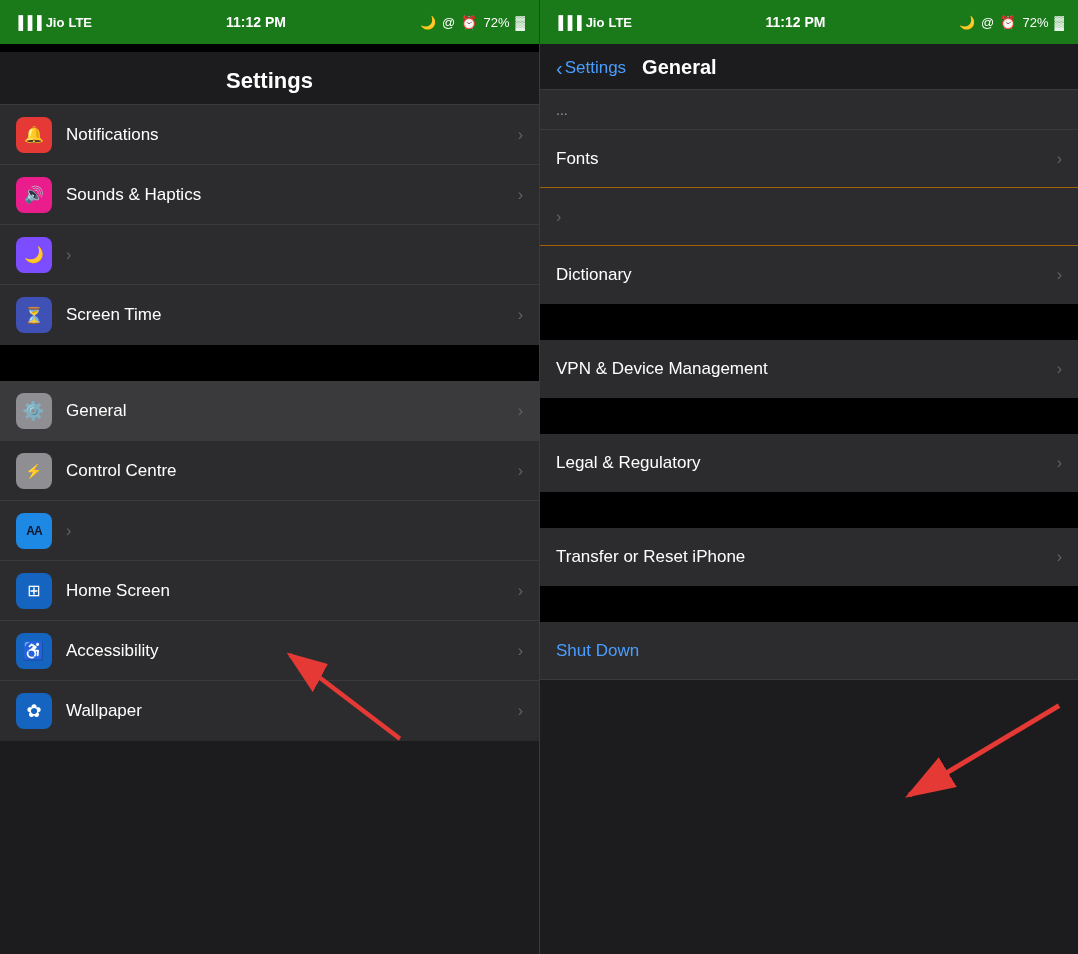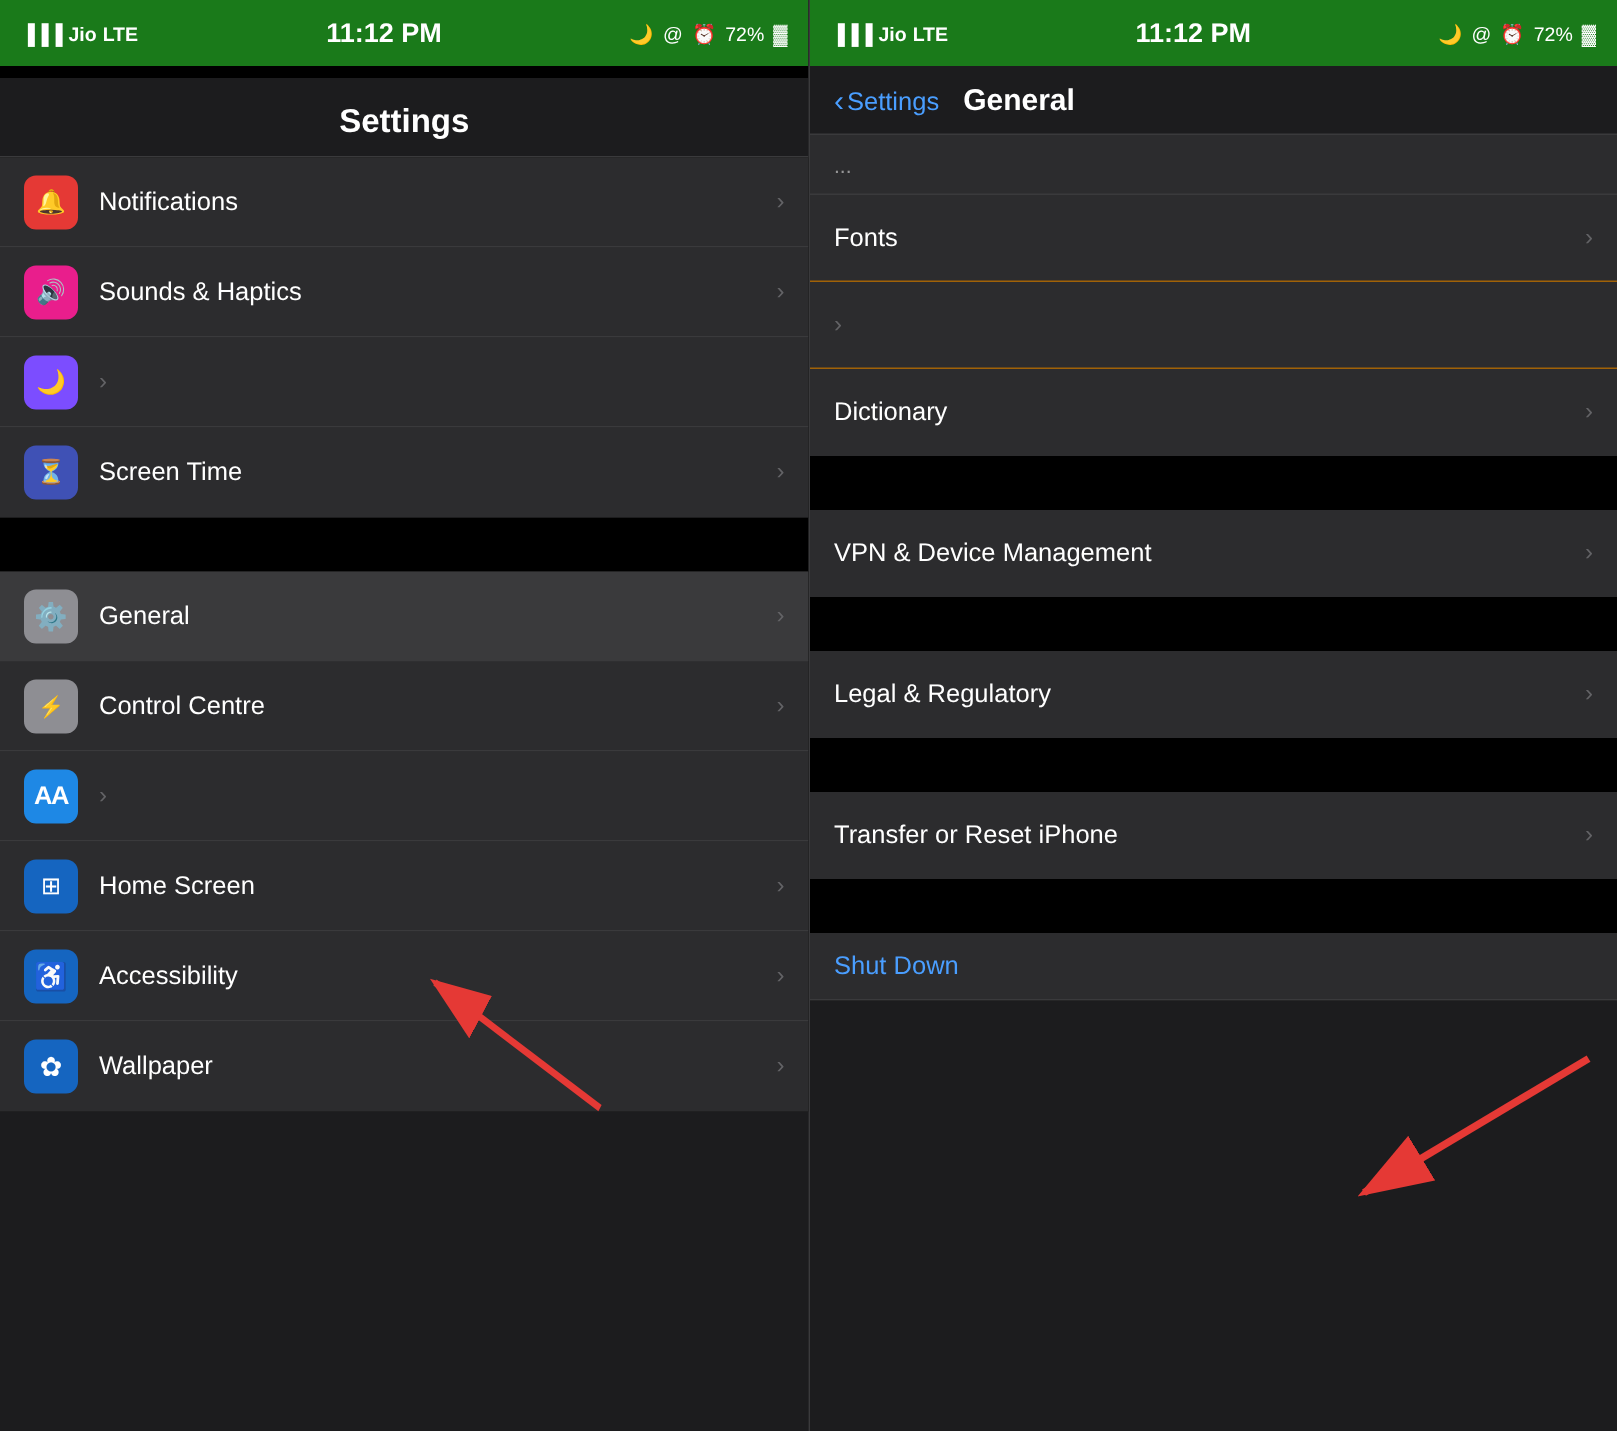--- a/index.html
+++ b/index.html
@@ -32,21 +32,21 @@
     }
     .status-right {
       display: flex;
       align-items: center;
       gap: 6px;
       font-size: 13px;
       color: #fff;
       font-weight: 500;
     }
     .status-center {
-      font-size: 18px;
+      font-size: 14px;
       color: #fff;
       font-weight: 600;
     }
 
     
     .panel {
       width: 539px;
       height: 954px;
       background: #1c1c1e;
       display: flex;
@@ -177,21 +177,21 @@
       color: #fff;
     }
     .plain-row-chevron {
       color: #636366;
       font-size: 16px;
     }
 
     .shut-down-row {
       background: #2c2c2e;
       padding: 0 16px;
-      height: 45px;
+      height: 58px;
       display: flex;
       align-items: center;
       cursor: pointer;
       border-bottom: 1px solid #3a3a3c;
     }
     .shut-down-label {
       font-size: 17px;
       color: #4a9eff;
     }
 
@@ -278,21 +278,21 @@
           <div class="row-icon icon-gray" style="font-size:18px; color:#fff;">⚙️</div>
           <span class="row-label">General</span>
           <span class="row-chevron">›</span>
         </div>
         <div class="settings-row">
           <div class="row-icon icon-gray" style="font-size:14px; color:#fff; font-weight:700;">⚡</div>
           <span class="row-label">Control Centre</span>
           <span class="row-chevron">›</span>
         </div>
         <div class="settings-row">
-          <div class="row-icon icon-blue" style="font-size:17px; color:#ffffff; font-weight:800; letter-spacing:-1px;">AA</div>
+          <div class="row-icon icon-blue" style="font-size:12px; color:#0f172a; font-weight:800; letter-spacing:-1px;">AA</div>
           <span class="row-chevron">›</span>
         </div>
         <div class="settings-row">
           <div class="row-icon" style="background:#1565c0; font-size:16px; color:#fff;">⊞</div>
           <span class="row-label">Home Screen</span>
           <span class="row-chevron">›</span>
         </div>
         <div class="settings-row">
           <div class="row-icon" style="background:#1565c0; font-size:18px; color:#fff;">♿</div>
           <span class="row-label">Accessibility</span>

